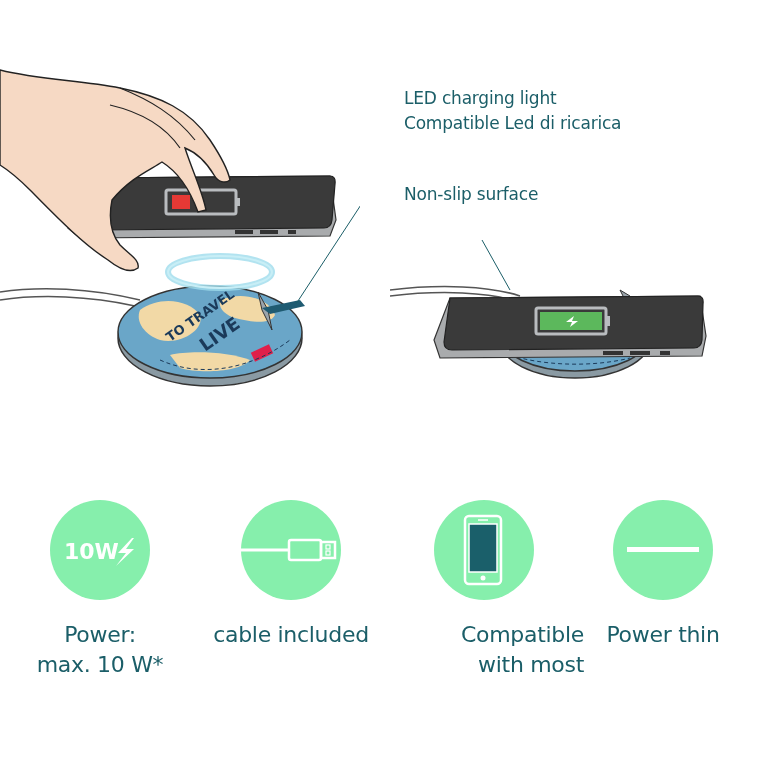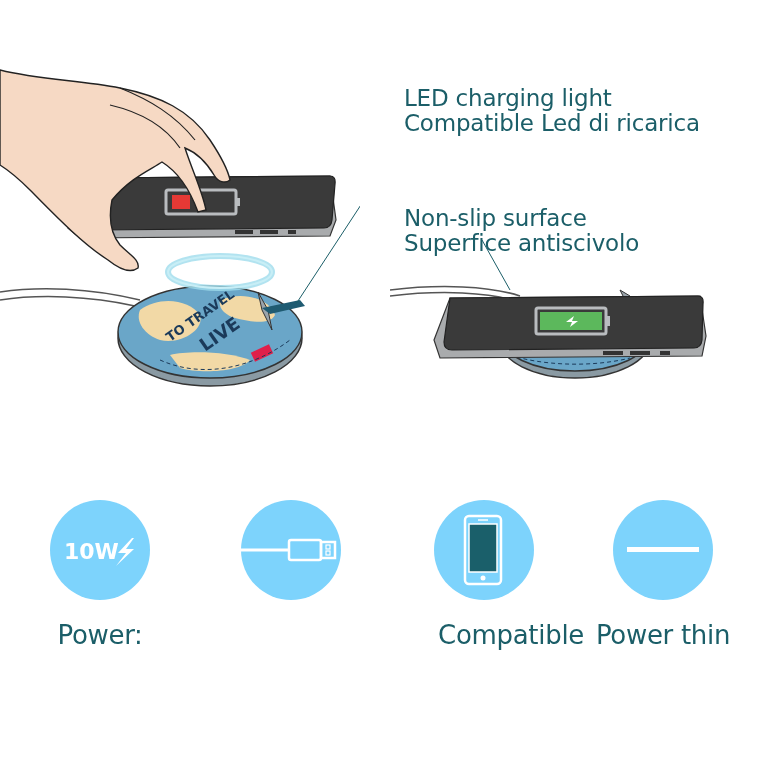--- a/index.html
+++ b/index.html
@@ -1,21 +1,21 @@
 <!DOCTYPE html>
 <html><head>
 <meta charset="utf-8">
 <style>
   html, body { margin:0; padding:0; background:#ffffff; }
   body { width:768px; height:768px; position:relative; overflow:hidden;
          font-family:"DejaVu Sans", sans-serif; color:#1b5e68; }
   .abs { position:absolute; }
-  .callout { font-size:23px; line-height:25px; color:#1b5e68; white-space:nowrap; letter-spacing:-0.2px; }
-  .feature-circle { position:absolute; width:100px; height:100px; border-radius:50%; background:#7dd3fc; }
-  .feature-label { position:absolute; width:200px; text-align:center; font-size:26px; line-height:30px; color:#1b5e68; letter-spacing:-0.3px; }
+  .callout { font-size:17px; line-height:25px; color:#1b5e68; white-space:nowrap; letter-spacing:-0.2px; }
+  .feature-circle { position:absolute; width:100px; height:100px; border-radius:50%; background:#86efac; }
+  .feature-label { position:absolute; width:200px; text-align:center; font-size:22px; line-height:30px; color:#1b5e68; letter-spacing:-0.3px; }
   .feature-label span { display:block; }
   svg { display:block; }
 </style>
 </head>
 <body>
 
 <div class="abs" style="left:0;top:60px;width:360px;height:330px;">
   <svg width="360" height="330" viewBox="0 0 360 330">
 
     <path d="M0 232 C40 226 90 228 140 240" stroke="#555" stroke-width="1.5" fill="none"></path>
@@ -83,57 +83,59 @@
     <path d="M176 82 L184 76 L182 81 L188 81 L180 87 L182 82 Z" fill="#ffffff"></path>
 
     <line x1="92" y1="0" x2="120" y2="50" stroke="#1b5e68" stroke-width="1"></line>
   </svg>
 </div>
 
 <div class="abs callout" style="left:404px;top:86px;">
   <div>LED charging light</div>
   <div>Compatible Led di ricarica</div>
 </div>
-<div class="abs callout" style="left:404px;top:182px;margin-top:24px;">
+<div class="abs callout" style="left:404px;top:182px;">
   <div>Non-slip surface</div>
-  <div>Superfice antiscivolo</div>
 </div>
 
 <div class="feature-circle" style="left:50px;top:500px;">
   <svg width="100" height="100" viewBox="0 0 100 100">
     <text x="14" y="59" font-family="DejaVu Sans, sans-serif" font-weight="bold" font-size="22" fill="#ffffff">10W</text>
     <path d="M82 38 L68 53 L76 53 L66 66 L84 49 L76 49 L84 38 Z" fill="#ffffff"></path>
   </svg>
 </div>
 <div class="feature-label" style="left:0;top:620px;">
   <span>Power:</span>
+  <span>max. 10 W*</span>
 </div>
 
 <div class="feature-circle" style="left:241px;top:500px;">
   <svg width="100" height="100" viewBox="0 0 100 100">
     <line x1="0" y1="50" x2="48" y2="50" stroke="#ffffff" stroke-width="3"></line>
     <rect x="48" y="40" width="32" height="20" rx="2" fill="none" stroke="#ffffff" stroke-width="2.5"></rect>
     <rect x="80" y="42" width="14" height="16" fill="none" stroke="#ffffff" stroke-width="2.5"></rect>
     <rect x="85" y="45" width="4" height="4" fill="none" stroke="#ffffff" stroke-width="1.2"></rect>
     <rect x="85" y="51" width="4" height="4" fill="none" stroke="#ffffff" stroke-width="1.2"></rect>
   </svg>
 </div>
 <div class="feature-label" style="left:191px;top:620px;">
+  <span>cable included</span>
 </div>
 
 <div class="feature-circle" style="left:434px;top:500px;">
   <svg width="100" height="100" viewBox="0 0 100 100">
     <rect x="31" y="16" width="36" height="68" rx="4" fill="none" stroke="#ffffff" stroke-width="2.5"></rect>
     <rect x="35" y="24" width="28" height="48" fill="#1a5f6a" stroke="#ffffff" stroke-width="1.5"></rect>
     <line x1="44" y1="20" x2="54" y2="20" stroke="#ffffff" stroke-width="1.5"></line>
     <circle cx="49" cy="78" r="2.5" fill="#ffffff"></circle>
   </svg>
 </div>
 <div class="feature-label" style="left:384px;top:620px;text-align:right;">
   <span>Compatible</span>
+  <span>with most</span>
 </div>
 
 <div class="feature-circle" style="left:613px;top:500px;">
   <svg width="100" height="100" viewBox="0 0 100 100">
     <rect x="14" y="47" width="72" height="5" fill="#ffffff"></rect>
   </svg>
 </div>
 <div class="feature-label" style="left:563px;top:620px;">
   <span>Power thin</span>
 </div>

